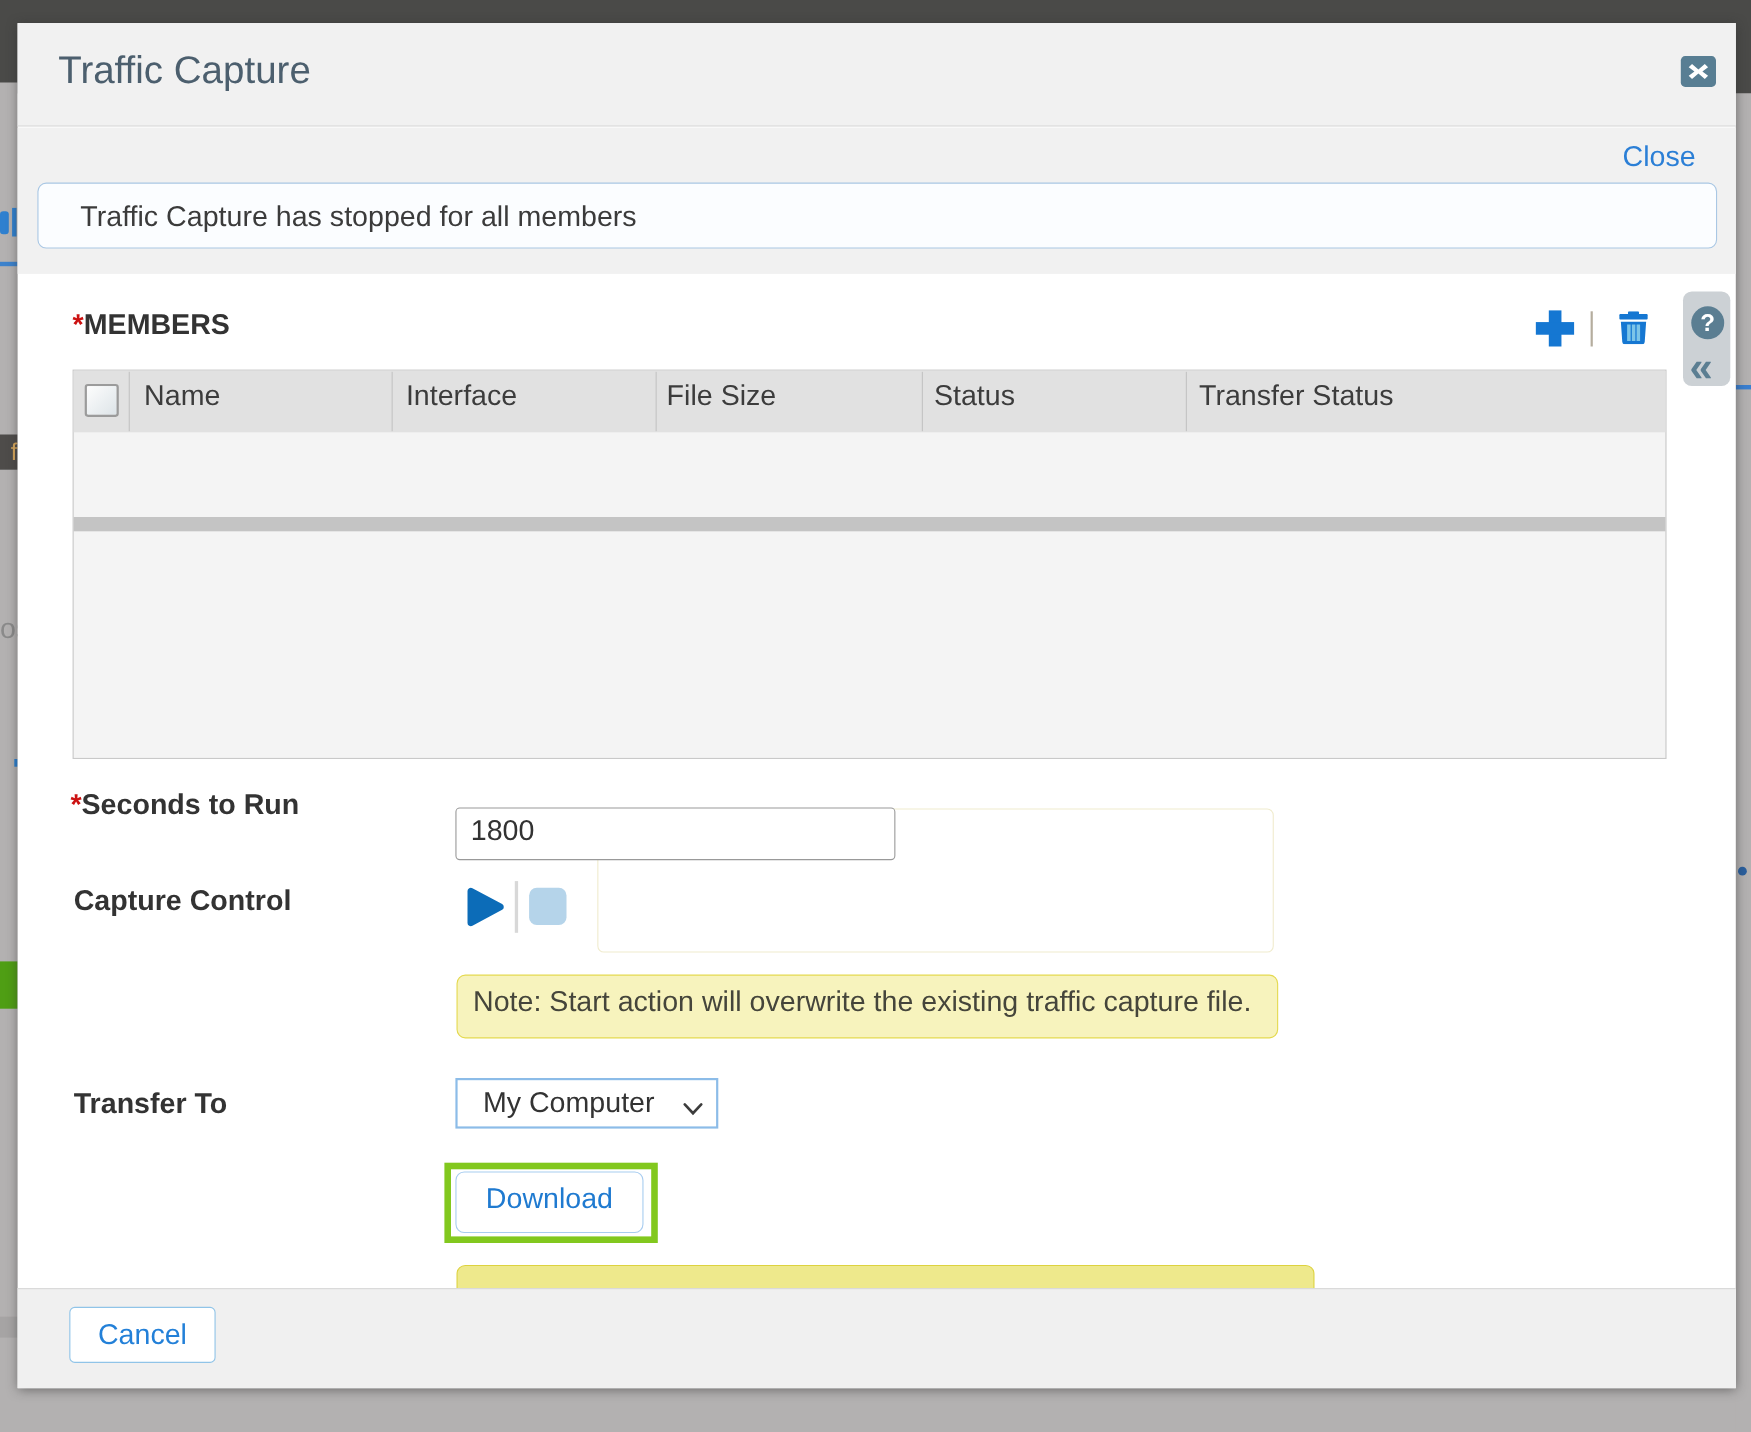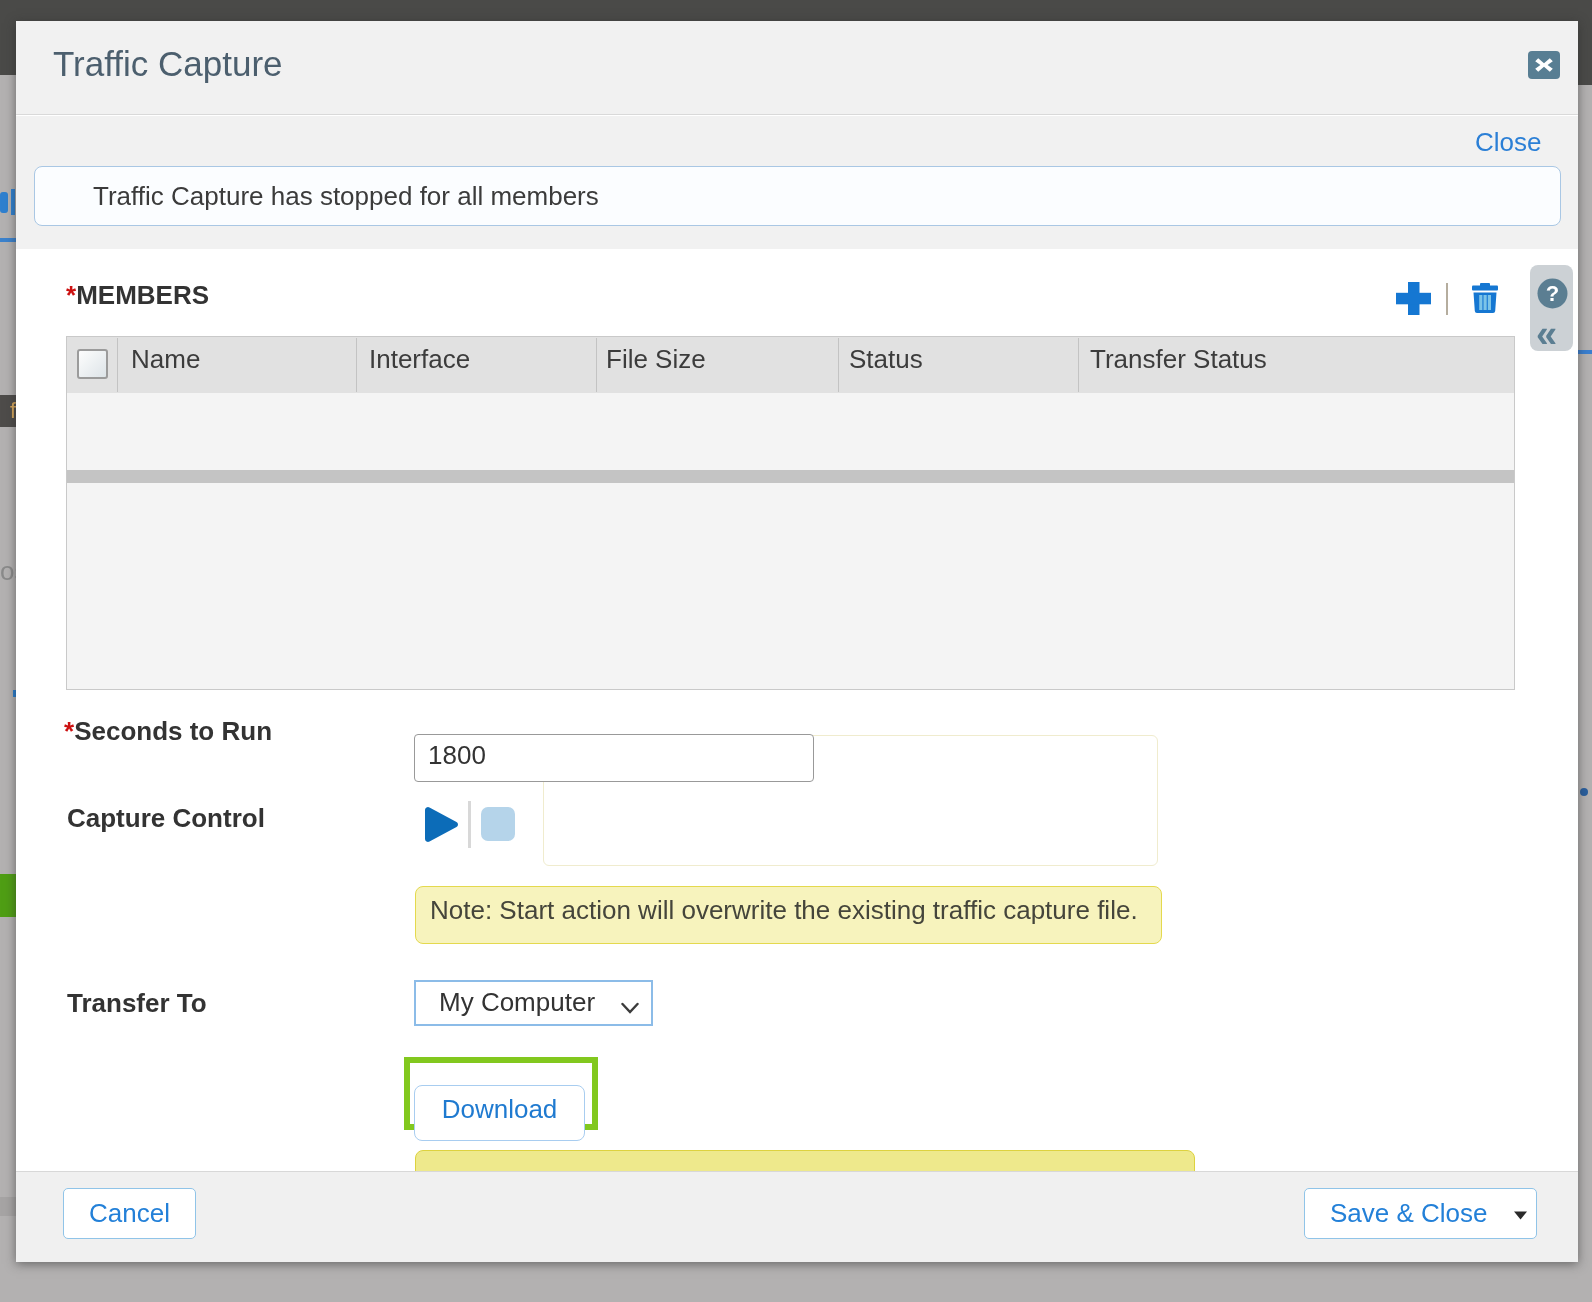--- a/index.html
+++ b/index.html
@@ -12,21 +12,21 @@
   .modal{left:16px;top:21px;width:1562px;height:1241px;background:#fff;
          box-shadow:0 2px 10px rgba(40,40,40,.55);}
   .mhead{left:0;top:0;width:100%;height:94px;background:#f1f1f1;
          border-bottom:1px solid #d9d9d9;box-sizing:border-box;}
   .mtitle{left:37px;top:25px;line-height:1;font-size:35px;color:#4c5f6e;}
   .xbtn{left:1512px;top:30px;width:32px;height:28px;background:#587e93;border-radius:4px;}
   .msub{left:0;top:95px;width:100%;height:133px;background:#f1f1f1;}
   .closelink{left:1459px;top:108px;width:70px;font-size:26px;line-height:1;color:#2b7fd6;}
   .alert{left:18px;top:145px;width:1527px;height:60px;background:#fbfdff;
          border:1px solid #a9c7e4;border-radius:8px;
-         font-size:26px;color:#3b3b3b;line-height:58px;padding-left:58px;box-sizing:border-box;}
+         font-size:26px;color:#3b3b3b;line-height:58px;padding-left:38px;box-sizing:border-box;}
   .lbl{font-size:26px;line-height:1;font-weight:bold;color:#333;}
   .red{color:#cc1111;}
   
   .tbl{left:50px;top:315px;width:1449px;height:354px;border:1px solid #c9c9c9;
        background:#f4f4f4;box-sizing:border-box;}
   .thead{left:0;top:0;width:100%;height:56px;background:#e1e1e1;box-sizing:border-box;}
   .csep{top:1px;width:1px;height:54px;background:#c3c3c3;}
   .htxt{top:6px;font-size:26px;line-height:1.3;color:#3c3c3c;}
   .trow{left:0;top:56px;width:100%;height:77px;background:#cfe5f9;}
   .rtxt{top:21px;font-size:26px;line-height:1.3;color:#3c3c3c;}
@@ -37,21 +37,21 @@
              background:#fff;font-size:26px;color:#333;line-height:40px;padding-left:13px;box-sizing:border-box;margin-top:24px;}
   .faintbox{left:527px;top:714px;width:615px;height:131px;border:1px solid #f0ecce;border-radius:6px;box-sizing:border-box;}
   .vdiv{width:3px;background:#d8d8d8;}
   .stopbtn{left:465px;top:786px;width:34px;height:34px;background:#b5d4ea;border-radius:7px;}
   .note1{left:399px;top:865px;width:747px;height:58px;background:#f7f3bd;border:1px solid #e4d94e;
          border-radius:8px;box-sizing:border-box;font-size:26px;color:#45453b;line-height:46px;padding-left:14px;}
   .dropdown{left:398px;top:959px;width:239px;height:46px;background:#fff;border:2px solid #8cbce8;
             box-sizing:border-box;font-size:26px;color:#333;line-height:40px;padding-left:23px;}
   .greenbox{left:388px;top:1036px;width:194px;height:73px;border:6px solid #82c81e;box-sizing:border-box;}
   .dlbtn{left:398px;top:1044px;width:171px;height:56px;background:#fff;border:1px solid #a8cdf0;border-radius:8px;
-         box-sizing:border-box;font-size:26px;color:#1f7ad0;text-align:center;line-height:46px;margin-top:20px;}
+         box-sizing:border-box;font-size:26px;color:#1f7ad0;text-align:center;line-height:46px;}
   .note2{left:399px;top:1129px;width:780px;height:30px;background:#eee98c;border:1px solid #ddd23f;
          border-radius:8px 8px 0 0;box-sizing:border-box;}
   .mfoot{left:0;top:1150px;width:100%;height:91px;background:#f0f0f0;border-top:1px solid #d8d8d8;box-sizing:border-box;}
   .btn{background:#fff;border:1px solid #90c4e8;border-radius:5px;box-sizing:border-box;
        font-size:26px;color:#2380d8;text-align:center;line-height:45px;}
   .helptab{left:1514px;top:244px;width:43px;height:86px;background:#ccd1d5;border-radius:8px;}
 </style>
 </head>
 <body>
   <div class="abs topbar"></div>
@@ -149,19 +149,13 @@
       </svg>
     </div>
 
     <div class="abs greenbox"></div>
     <div class="abs dlbtn">Download</div>
 
     <div class="abs note2"></div>
 
     <div class="abs mfoot"></div>
     <div class="abs btn" style="left:47px;top:1167px;width:133px;height:51px;line-height:49px;">Cancel</div>
-    <div class="abs btn" style="left:1288px;top:1167px;width:233px;height:51px;line-height:49px;">
-      <span style="position:absolute;left:25px;top:0;">Save &amp; Close</span>
-      <svg class="abs" style="left:208px;top:21px;" width="15" height="11" viewBox="0 0 15 11">
-        <path d="M1 1.5 L7.5 9.5 L14 1.5 Z" fill="#2a2a2a"></path>
-      </svg>
-    </div>
   </div>
 
 </body></html>

